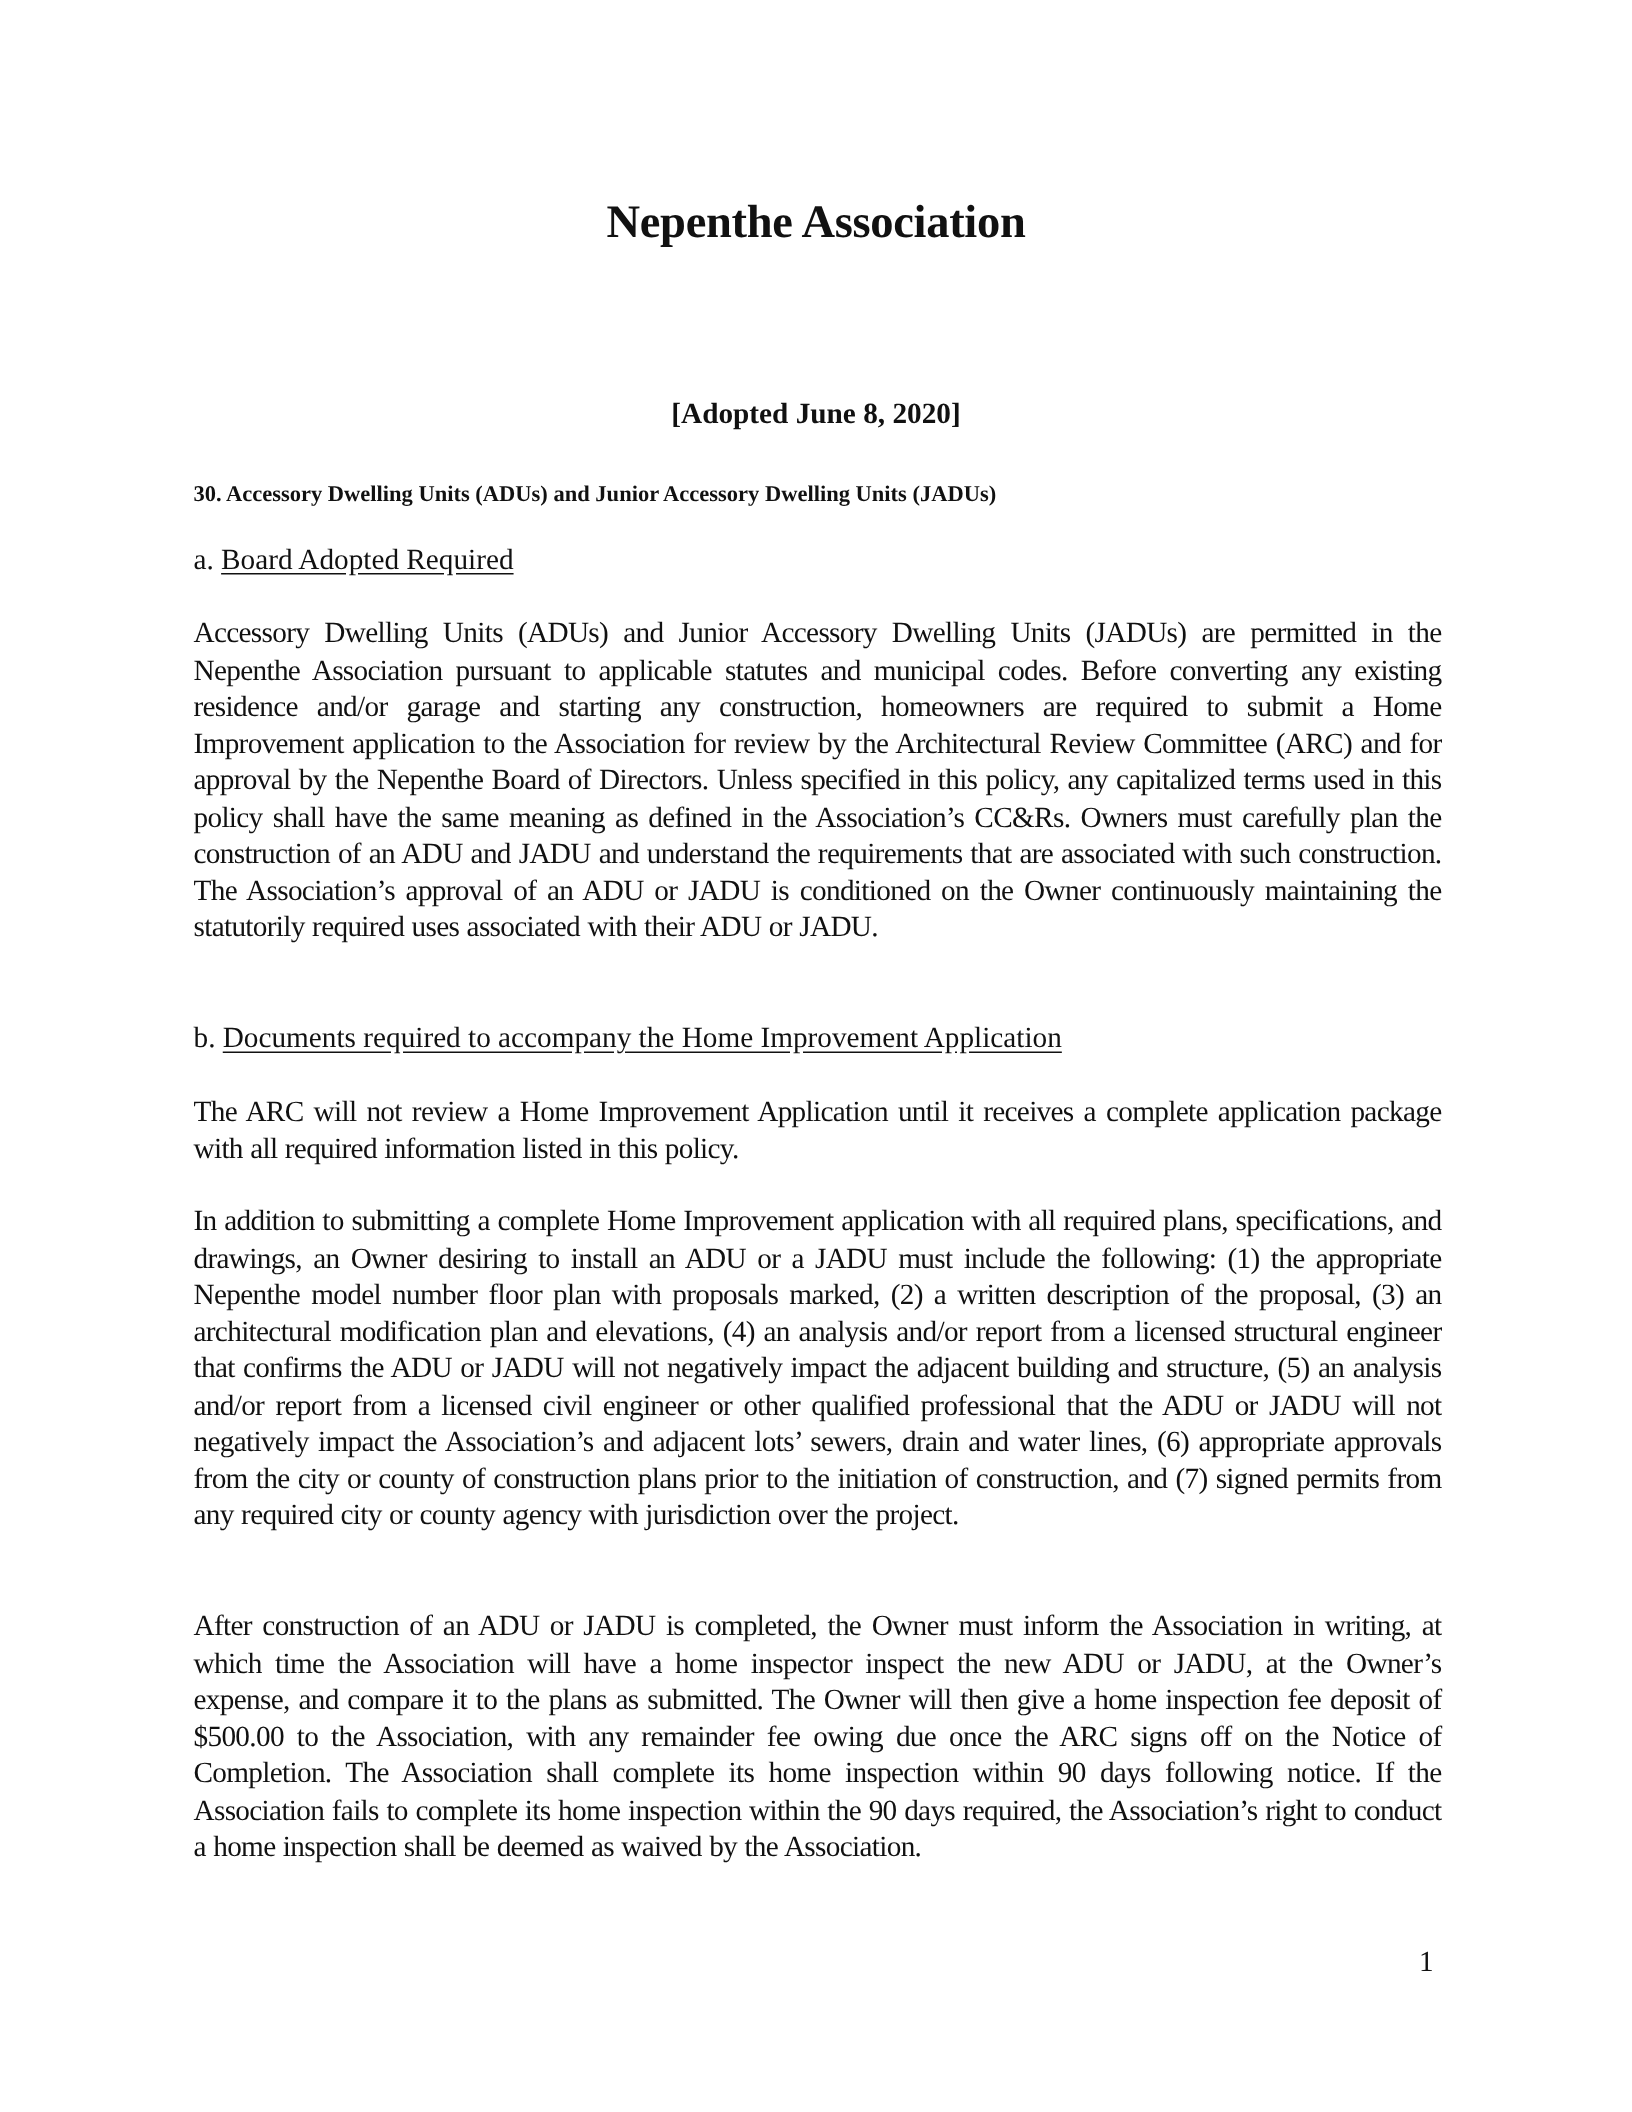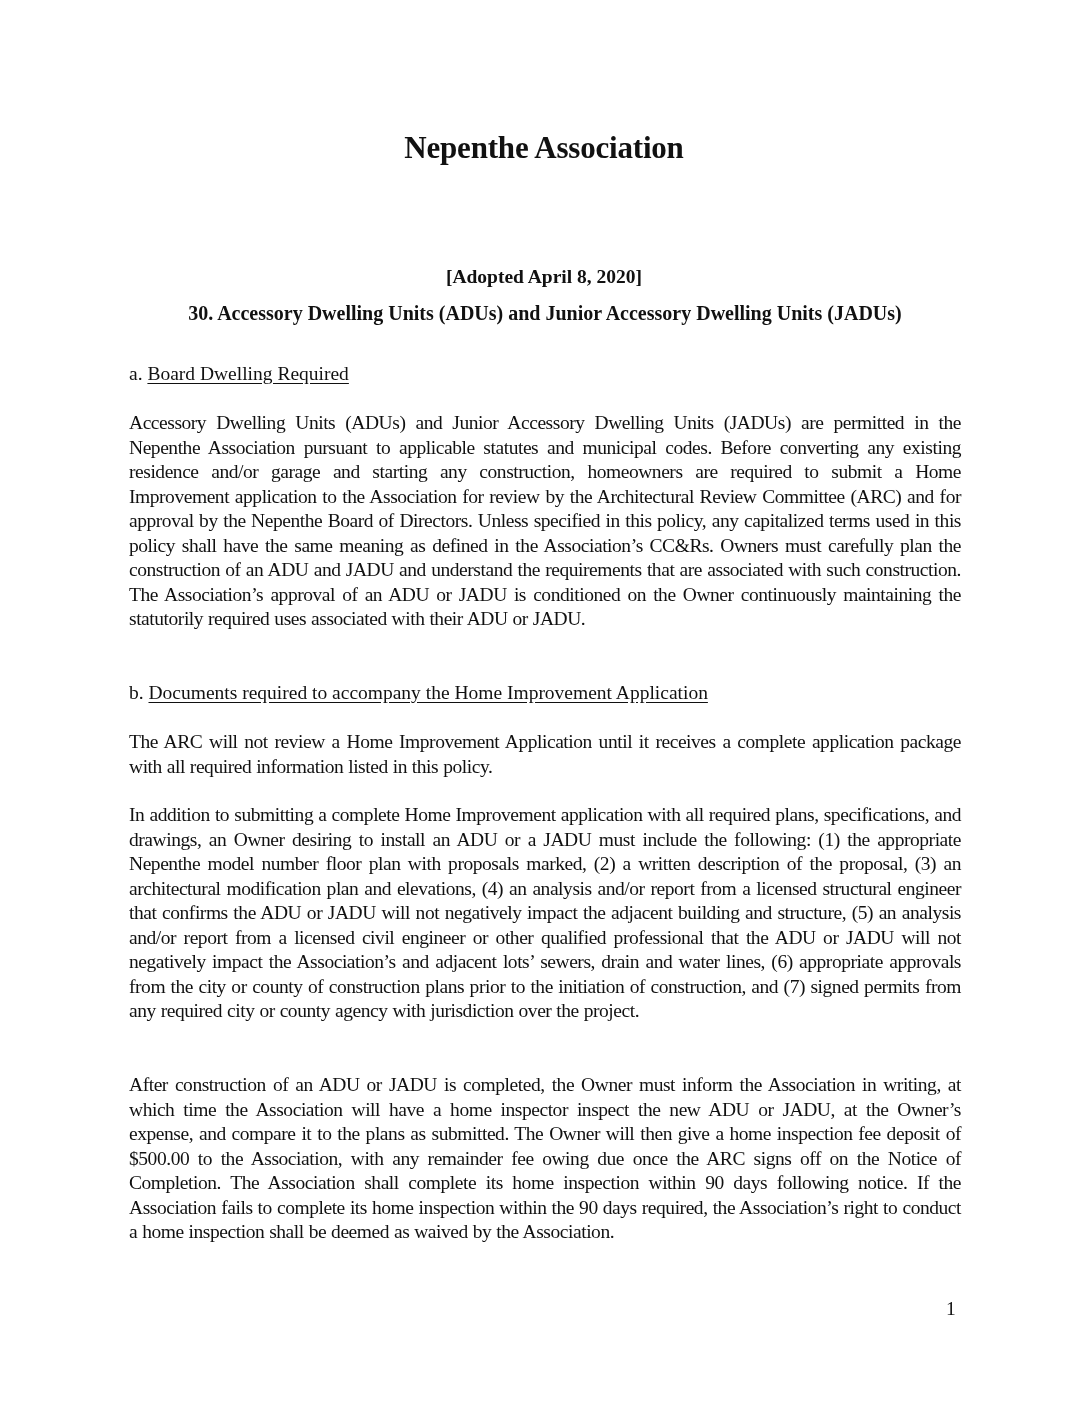--- a/index.html
+++ b/index.html
@@ -48,28 +48,27 @@
       top: 264px;
       left: 0;
       width: 1088px;
       text-align: center;
       font-weight: bold;
       font-size: 19.5px;
       line-height: 25px;
     }
     .section-heading {
       position: absolute;
-      top: 301px;
+      top: 318px;
       left: 129px;
       width: 832px;
       font-weight: bold;
-      font-size: 20px;
+      font-size: 15px;
       line-height: 25px;
       white-space: nowrap;
-      text-align: center;
     }
     .block {
       position: absolute;
       left: 129px;
       width: 832px;
       font-size: 19.5px;
       line-height: 24.5px;
     }
     .subhead {
       white-space: nowrap;
@@ -93,26 +92,26 @@
     }
   </style>
 </head>
 <body>
 
 <div class="page">
 
   <div class="title">Nepenthe Association</div>
 
 
-  <div class="adopted">[Adopted April 8, 2020]</div>
+  <div class="adopted">[Adopted June 8, 2020]</div>
 
   <div class="section-heading">30. Accessory Dwelling Units (ADUs) and Junior Accessory Dwelling Units (JADUs)</div>
 
   <div class="block subhead" style="top:362px;">
-    <span>a. </span><span class="u">Board Dwelling Required</span>
+    <span>a. </span><span class="u">Board Adopted Required</span>
   </div>
 
   <div class="block para" style="top:411px;">Accessory Dwelling Units (ADUs) and Junior Accessory Dwelling Units (JADUs) are permitted in the Nepenthe Association pursuant to applicable statutes and municipal codes.  Before converting any existing residence and/or garage and starting any construction, homeowners are required to submit a Home Improvement application to the Association for review by the Architectural Review Committee (ARC) and for approval by the Nepenthe Board of Directors. Unless specified in this policy, any capitalized terms used in this policy shall have the same meaning as defined in the Association’s CC&amp;Rs. Owners must carefully plan the construction of an ADU and JADU and understand the requirements that are associated with such construction. The Association’s approval of an ADU or JADU is conditioned on the Owner continuously maintaining the statutorily required uses associated with their ADU or JADU.</div>
 
   <div class="block para" style="top:730px;">The ARC will not review a Home Improvement Application until it receives a complete application package with all required information listed in this policy.</div>
 
   <div class="block subhead" style="top:681px;">
     <span>b. </span><span class="u">Documents required to accompany the Home Improvement Application</span>
   </div>
 

